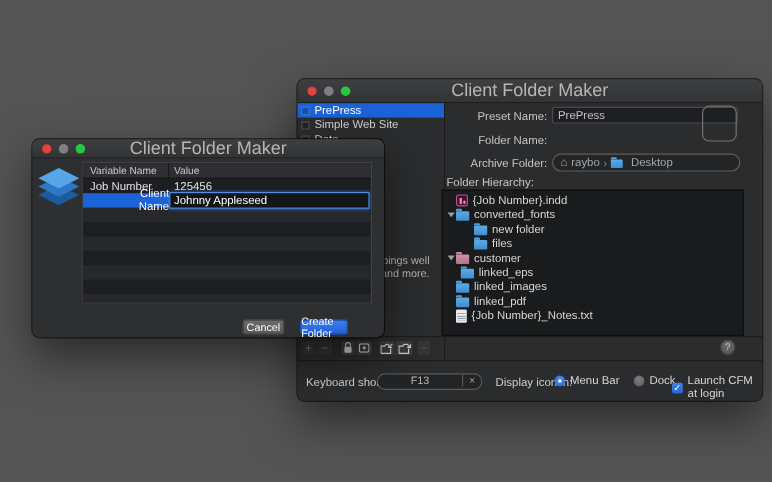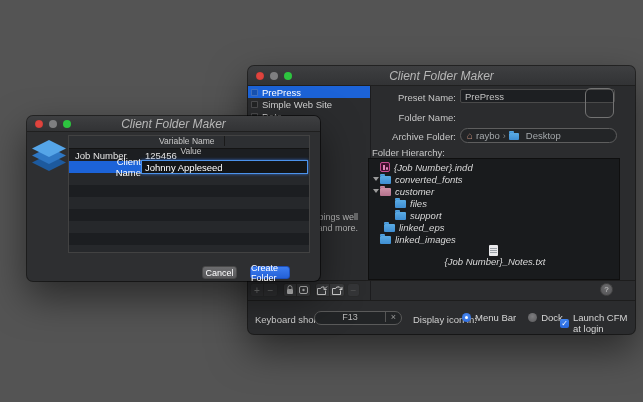--- a/index.html
+++ b/index.html
@@ -9,21 +9,21 @@
     background:#545454;
     font-family:"Liberation Sans", sans-serif;
     -webkit-font-smoothing:antialiased;
   }
   .win { position:absolute; border-radius:6px; background:#2b2c2e;
          box-shadow:0 16px 38px rgba(0,0,0,.5), 0 0 0 1px rgba(0,0,0,.55); }
   .titlebar { position:absolute; top:0; left:0; right:0;
               background:linear-gradient(#3e3f41,#323335);
               border-bottom:1px solid #1f1f1f; border-radius:6px 6px 0 0;
               display:flex; align-items:center; justify-content:center; }
-  .title { font-size:12px; color:#b6b6b6;font-style:italic; }
+  .title { font-size:15px; color:#b6b6b6; }
   .lights { position:absolute; left:8px; top:50%; transform:translateY(-50%); display:flex; gap:6px; }
   .light { width:8px; height:8px; border-radius:50%; }
   .light.red   { background:#e0443e; box-shadow:inset 0 0 1px rgba(0,0,0,.4); }
   .light.gray  { background:#7f7f81; }
   .light.green { background:#2dc43f; }
 
   
   .main-win { left:248px; top:66px; width:387px; height:268px; }
   .main-win .titlebar { height:20px; }
   .v-div { position:absolute; left:122px; top:20px; height:214px; width:1px; background:rgba(0,0,0,.35); }
@@ -50,21 +50,21 @@
                  display:flex; align-items:center; gap:3px; padding:0 6px;
                  font-size:9.5px; color:#a4a8ab; }
   .home-g { color:#c9927e; font-size:10px; line-height:10px; }
   .chev { color:#8a8a8a; font-size:9px; }
   .img-well { position:absolute; left:337px; top:22px; width:29px; height:30px;
               border:1px solid #737373; border-radius:6px; }
 
   .hier-lbl { position:absolute; left:124px; top:81px; font-size:9.5px; color:#c6c6c6; }
   .tree-panel { position:absolute; left:120px; top:92px; width:252px; height:122px;
                 background:#191b1d; border:1px solid #0f0f0f; overflow:hidden; padding-top:2px; }
-  .tree-row { height:12px; display:flex; align-items:center; font-size:9.5px; color:#d8d8d8; white-space:nowrap;font-style:italic; }
+  .tree-row { height:12px; display:flex; align-items:center; font-size:9.5px; color:#d8d8d8; white-space:nowrap; }
   .gutter { width:9px; display:flex; justify-content:center; flex:none; }
   .tri { width:0; height:0; border-left:3.5px solid transparent; border-right:3.5px solid transparent;
          border-top:4.5px solid #9b9b9b; }
   .ic-folder { width:11px; height:8px; background:linear-gradient(#5aabe4,#3f8ed2);
                border-radius:1px; position:relative; margin-right:4px; margin-top:1px; flex:none; }
   .ic-folder::before { content:''; position:absolute; top:-2px; left:0; width:5px; height:2px;
                        background:inherit; border-radius:1px 1px 0 0; }
   .ic-folder.pink { background:linear-gradient(#cf93a8,#b4718c); }
   .ic-folder.mini { width:10px; height:7px; }
   .ic-indd { width:10px; height:10px; border-radius:2px; background:#41112e;
@@ -114,21 +114,21 @@
   .cb { width:9px; height:9px; border-radius:2px; background:linear-gradient(#3f82ee,#2767dd);
         color:#fff; font-size:8px; line-height:9px; text-align:center; flex:none; }
 
   
   .dlg { left:27px; top:116px; width:293px; height:165px; background:#2e2f31; z-index:10; }
   .dlg .titlebar { height:16px; }
   .app-icon { position:absolute; left:3px; top:20px; width:38px; height:46px; }
   .var-table { position:absolute; left:41px; top:19px; width:242px; height:118px;
                background:#1c1e21; border:1px solid #424242; overflow:hidden; }
   .t-head { height:13px; background:#2d2f32; border-bottom:1px solid #141414;
-            display:flex; align-items:center; font-size:8.5px; color:#c9c9c9;flex-direction:column; }
+            display:flex; align-items:center; font-size:8.5px; color:#c9c9c9; }
   .th-name { width:72px; height:100%; display:flex; align-items:center; padding-left:6px;
              border-right:1px solid #1a1a1a; }
   .th-val  { padding-left:4px; }
   .t-row { height:12px; display:flex; align-items:center; font-size:9.5px; color:#e2e2e2; }
   .t-row.alt { background:#26282b; }
   .c-name { width:72px; padding-left:6px; height:100%; display:flex; align-items:center; flex:none;text-align:right; }
   .c-name.sel { background:#1c63d8; color:#fff;padding-left:44px; }
   .c-val { flex:1; padding-left:4px; position:relative; height:100%; display:flex; align-items:center; }
   input.edit { position:absolute; left:0; top:-1px; right:1px; height:14px;
                background:#131517; border:1.5px solid #4b92ea;
@@ -195,48 +195,53 @@
         <span class="ic-indd"></span>
         <span>{Job Number}.indd</span>
       </div>
       <div class="tree-row" style="padding-left: 2px;">
         <span class="gutter">
           <span class="tri"></span>
         </span>
         <span class="ic-folder"></span>
         <span>converted_fonts</span>
       </div>
+      <div class="tree-row" style="padding-left: 17px;">
+        <span class="gutter"></span>
+        <span class="ic-folder"></span>
+        <span>new folder</span>
+      </div>
+      <div class="tree-row" style="padding-left: 17px;">
+        <span class="gutter"></span>
+        <span class="ic-folder"></span>
+        <span>files</span>
+      </div>
       <div class="tree-row" style="padding-left: 2px;">
         <span class="gutter">
           <span class="tri"></span>
         </span>
         <span class="ic-folder pink"></span>
         <span>customer</span>
       </div>
-      <div class="tree-row" style="padding-left: 17px;">
-        <span class="gutter"></span>
-        <span class="ic-folder"></span>
-        <span>files</span>
-      </div>
-      <div class="tree-row" style="padding-left: 17px;">
-        <span class="gutter"></span>
-        <span class="ic-folder"></span>
-        <span>support</span>
-      </div>
       <div class="tree-row" style="padding-left: 6px;">
         <span class="gutter"></span>
         <span class="ic-folder"></span>
         <span>linked_eps</span>
       </div>
       <div class="tree-row" style="padding-left: 2px;">
         <span class="gutter"></span>
         <span class="ic-folder"></span>
         <span>linked_images</span>
       </div>
-      <div class="tree-row" style="padding-left: 2px; flex-direction: column;">
+      <div class="tree-row" style="padding-left: 2px;">
+        <span class="gutter"></span>
+        <span class="ic-folder"></span>
+        <span>linked_pdf</span>
+      </div>
+      <div class="tree-row" style="padding-left: 2px;">
         <span class="gutter"></span>
         <span class="ic-doc"></span>
         <span>{Job Number}_Notes.txt</span>
       </div>
     </div>
 
   <div class="tb-sep"></div>
   <div class="tb-group g-addrem">
     <span class="tb-cell">+</span>
     <span class="tb-cell">−</span>

